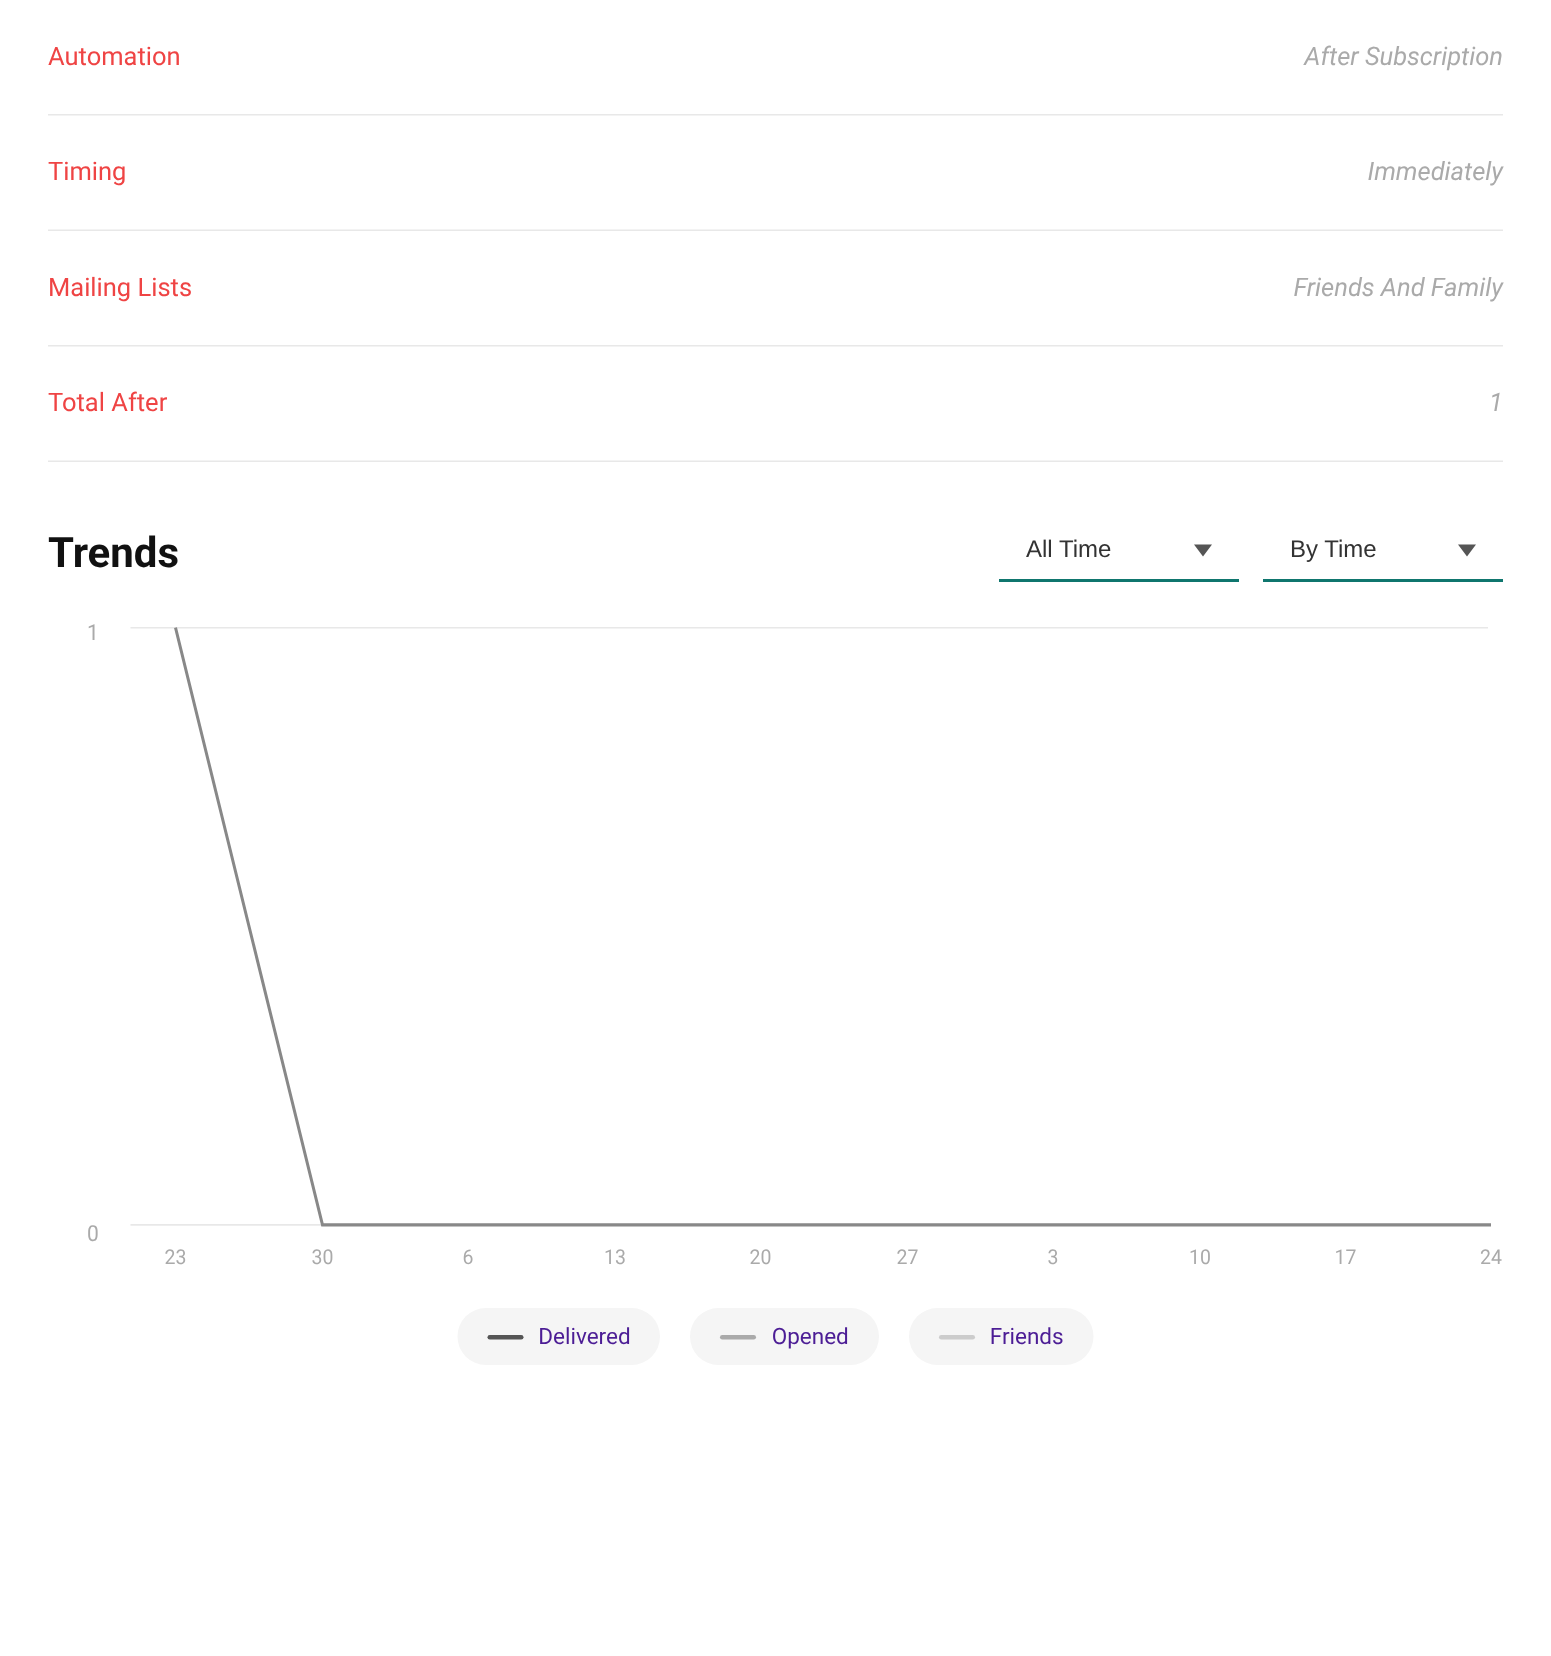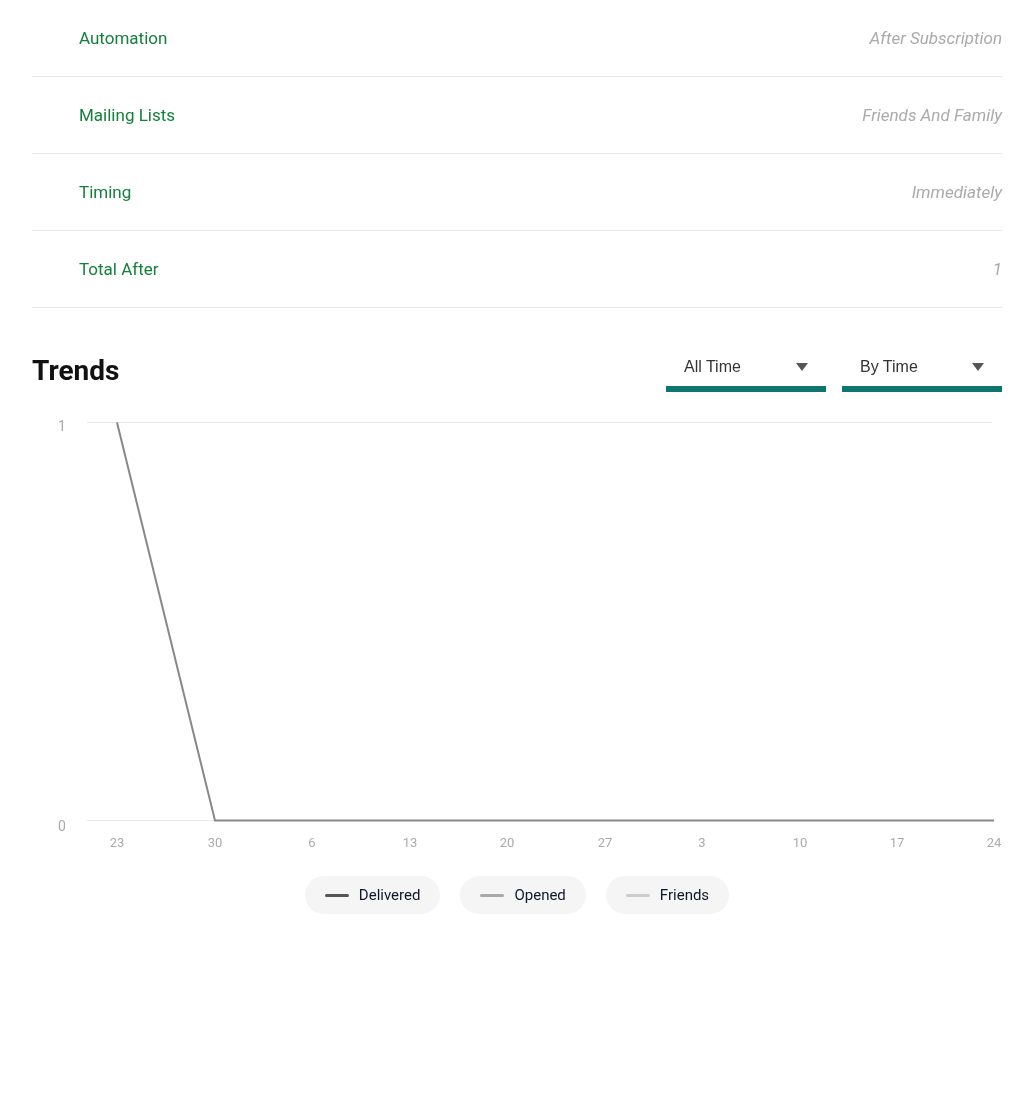--- a/index.html
+++ b/index.html
@@ -22,23 +22,22 @@
       padding: 28px 0;
       border-bottom: 1px solid #e8e8e8;
     }
 
     .info-row:last-child {
       border-bottom: 1px solid #e8e8e8;
     }
 
     .info-label {
       font-size: 17px;
-      color: #15803d;
+      color: #ef4444;
       font-weight: 400;
-      margin-left: 47px;
     }
 
     .info-value {
       font-size: 17px;
       color: #aaa;
       font-weight: 400;
       font-style: italic;
     }
 
     .trends-section {
@@ -66,21 +65,21 @@
     .dropdown-btn {
       display: flex;
       align-items: center;
       gap: 10px;
       padding: 10px 18px;
       border: none;
       background: transparent;
       font-size: 16px;
       color: #333;
       cursor: pointer;
-      border-bottom: 6px solid #0f766e;
+      border-bottom: 2px solid #0f766e;
       min-width: 160px;
       justify-content: space-between;
       text-align: center;
     }
 
     .dropdown-btn .chevron {
       width: 0;
       height: 0;
       border-left: 6px solid transparent;
       border-right: 6px solid transparent;
@@ -107,21 +106,21 @@
     }
 
     .legend-item {
       display: flex;
       align-items: center;
       gap: 10px;
       padding: 10px 20px;
       background: #f5f5f5;
       border-radius: 24px;
       font-size: 15px;
-      color: #0f172a;
+      color: #4c1d95;
     }
 
     .legend-line {
       width: 24px;
       height: 3px;
       border-radius: 2px;
     }
 
     .legend-line.delivered { background: #555; }
     .legend-line.opened { background: #aaa; }
@@ -130,26 +129,26 @@
 </head>
 <body>
 
 <div class="info-section">
 
 <div class="info-row">
       <span class="info-label">Automation</span>
       <span class="info-value">After Subscription</span>
     </div>
     <div class="info-row">
+      <span class="info-label">Timing</span>
+      <span class="info-value">Immediately</span>
+    </div>
+    <div class="info-row">
       <span class="info-label">Mailing Lists</span>
       <span class="info-value">Friends And Family</span>
-    </div>
-    <div class="info-row">
-      <span class="info-label">Timing</span>
-      <span class="info-value">Immediately</span>
     </div>
     <div class="info-row">
       <span class="info-label">Total After</span>
       <span class="info-value">1</span>
     </div>
   </div>
 
 <div class="trends-section">
   <div class="trends-header">
     <span class="trends-title">Trends</span>

